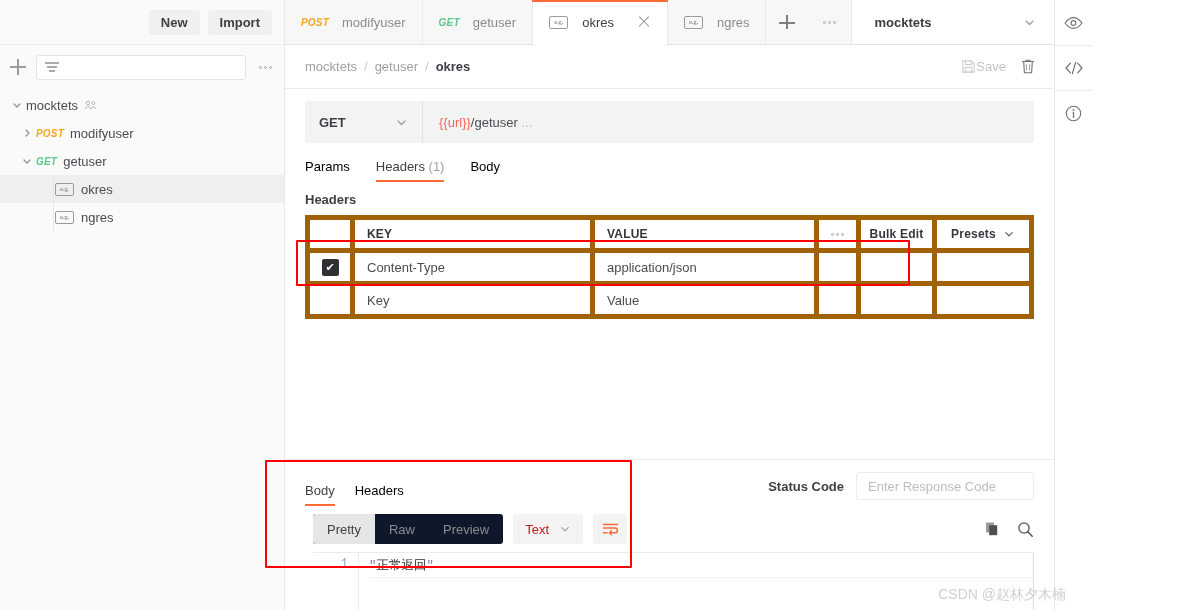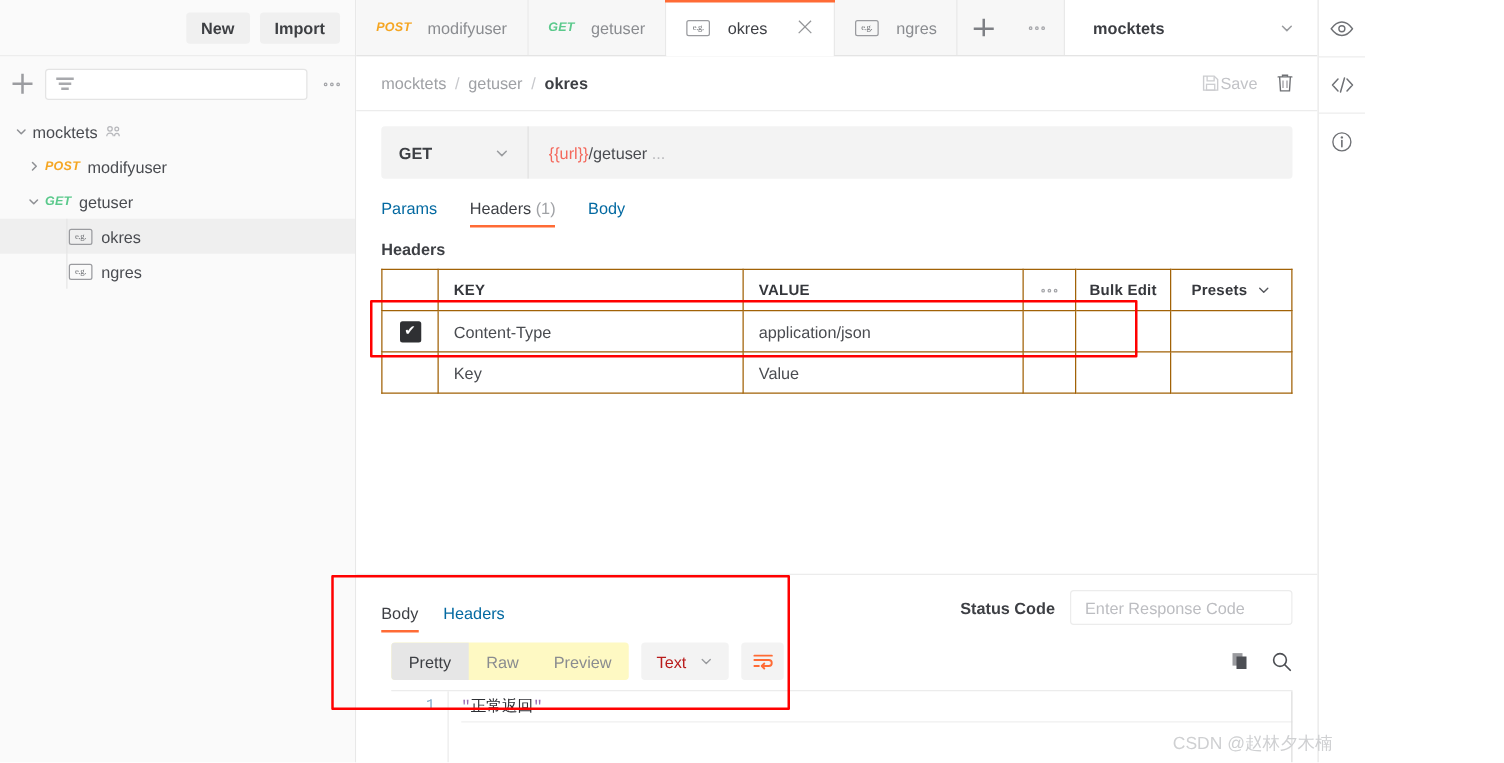--- a/index.html
+++ b/index.html
@@ -201,39 +201,39 @@
   }
   .url-var { color: #f4685c; }
   .url-dim { color: #b9babd; }
 
   
   .subtabs {
     display: flex; align-items: flex-end; gap: 26px;
     padding: 16px 20px 0 20px; flex: 0 0 auto;
   }
   .subtab {
-    font-size: 13px; color: #0369a1; cursor: pointer;
+    font-size: 13px; color: #000000; cursor: pointer;
     padding-bottom: 8px; position: relative; white-space: nowrap;
   }
   .subtab.active { color: #3d3f44; }
   .subtab.active::after {
     content: ""; position: absolute; left: 0; right: 0; bottom: 0; height: 2px; background: #ff6b35;
   }
   .subtab .count { color: #a0a2a6; }
 
   .section-title {
     padding: 10px 20px 8px 20px; font-size: 13px; font-weight: bold; color: #3d3f44;
     flex: 0 0 auto;
   }
 
   
   .tablewrap { padding: 0 20px 0 20px; flex: 0 0 auto; position: relative; }
   table.hdr { width: 100%; border-collapse: collapse; table-layout: fixed; }
   table.hdr th, table.hdr td {
-    border: 1px solid #a16207; height: 33px; padding: 0 12px;
+    border: 5px solid #a16207; height: 33px; padding: 0 12px;
     font-size: 13px; text-align: left; font-weight: normal; vertical-align: middle;
   }
   table.hdr th { color: #35373c; font-weight: bold; font-size: 12px; letter-spacing: .2px; }
   .col-chk { width: 45px; padding: 0 !important; text-align: center !important; }
   .col-key { width: auto; }
   .col-val { width: 224px; }
   .col-dots { width: 42px; text-align: center !important; padding: 0 !important; }
   .col-bulk { width: 76px; text-align: center !important; padding: 0 !important; color:#35373c; font-weight:bold; cursor:pointer;}
   .col-pre  { width: 97px; text-align: center !important; padding: 0 !important; color:#35373c; font-weight:bold; cursor:pointer;}
   .col-pre .inner { display:flex; align-items:center; justify-content:center; gap:7px; }
@@ -263,21 +263,21 @@
     display: flex; align-items: center; padding: 0 11px;
     color: #bcbdc1; font-size: 13px; background: #fff;
   }
 
   .viewerbar {
     display: flex; align-items: center; justify-content: space-between;
     padding: 8px 20px 8px 28px;
   }
   .viewer-left { display: flex; align-items: center; gap: 10px; }
   .segctl {
-    display: flex; background: #fef9c3; border-radius: 3px; overflow: hidden; height: 30px; text-align: center;
+    display: flex; background: #0f172a; border-radius: 3px; overflow: hidden; height: 30px; text-align: center;
   }
   .seg {
     display: flex; align-items: center; padding: 0 14px;
     font-size: 13px; color: #8a8c90; cursor: pointer;
   }
   .seg.active { background: #e6e6e6; color: #3d3f44; }
   .typesel {
     height: 30px; background: #f3f3f3; border-radius: 3px;
     display: flex; align-items: center; gap: 10px; padding: 0 12px;
     font-size: 13px; color: #b91c1c; cursor: pointer;

